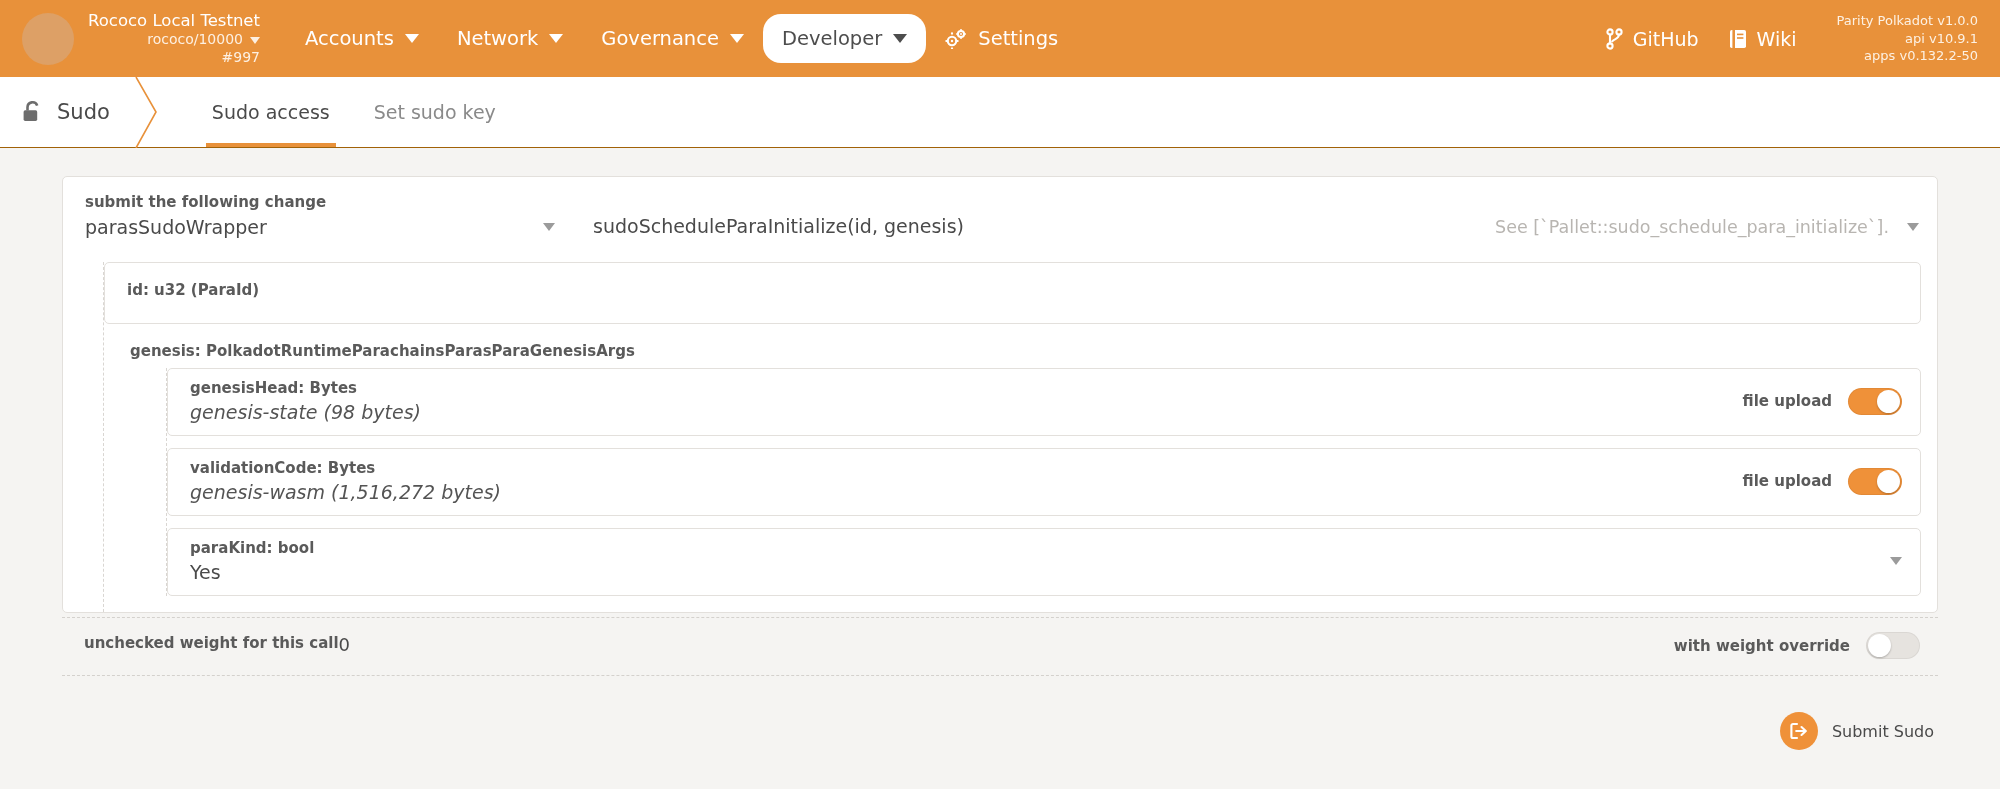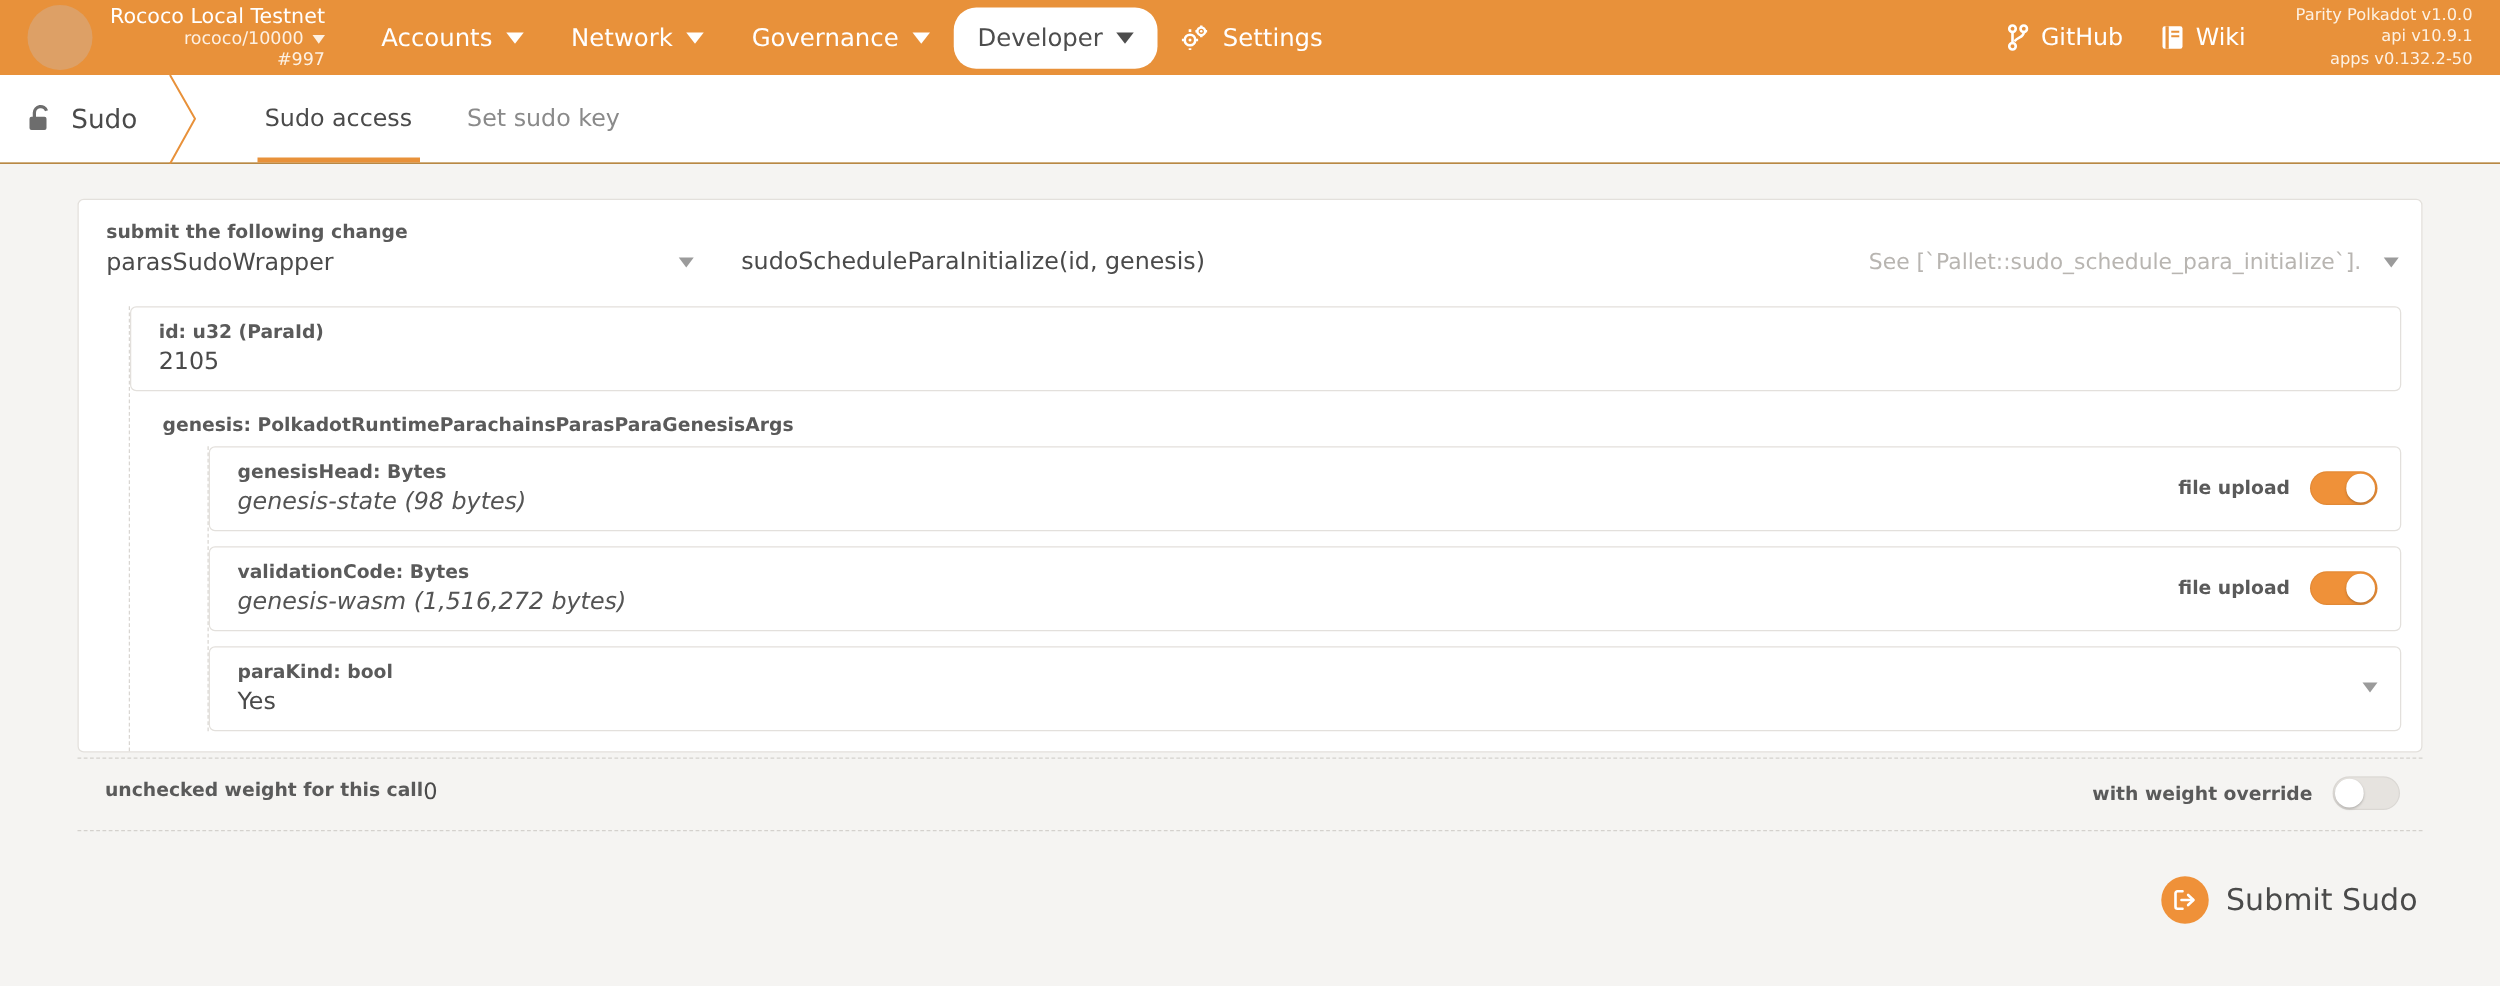--- a/index.html
+++ b/index.html
@@ -5,21 +5,21 @@
   * { box-sizing: border-box; margin: 0; padding: 0; }
   html, body {
     width: 2000px; height: 789px;
     font-family: "DejaVu Sans", "Liberation Sans", sans-serif;
     background: #f5f4f2;
     overflow: hidden;
   }
 
   
   .topbar {
-    height: 60px;
+    height: 77px;
     background: #e8913a;
     display: flex;
     align-items: center;
     padding: 0 22px 0 22px;
     position: relative;
   }
   .chain-avatar {
     width: 52px; height: 52px; border-radius: 50%;
     background: #dda066;
     flex: 0 0 auto;
@@ -210,21 +210,21 @@
   .weight-col { display: flex; flex-direction: row; }
   .weight-lbl { font-size: 15px; font-weight: bold; color: #5a5a5a; margin-bottom: 6px; }
   .weight-val { font-size: 18px; color: #4a4a4a; }
 
   .submit-row {
     display: flex; justify-content: flex-end;
     padding: 36px 4px 0 0;
   }
   .submit-btn {
     display: flex; align-items: center; gap: 14px;
-    font-size: 24px; color: #4a4a4a; cursor: pointer;
+    font-size: 16px; color: #4a4a4a; cursor: pointer;
     background: none; border: none;
     font-family: inherit;
   }
   .submit-ico {
     width: 38px; height: 38px; border-radius: 50%;
     background: #ef9139;
     display: flex; align-items: center; justify-content: center;
   }
   .crumb-lock { display: inline-flex; }
 </style>
@@ -370,21 +370,20 @@
         <span>See [`Pallet::sudo_schedule_para_initialize`].</span>
         <span class="caret-grey"></span>
       </div>
     </div>
 
     <div class="params">
 
       <div class="param-box">
         <div class="param-inner">
           <div class="param-label">id: u32 (ParaId)</div>
-          <div class="param-value">2105</div>
         </div>
       </div>
 
       <div class="genesis-head">genesis: PolkadotRuntimeParachainsParasParaGenesisArgs</div>
 
       <div class="nested">
 
         <div class="param-box">
           <div class="param-inner">
             <div class="param-label">genesisHead: Bytes</div>

